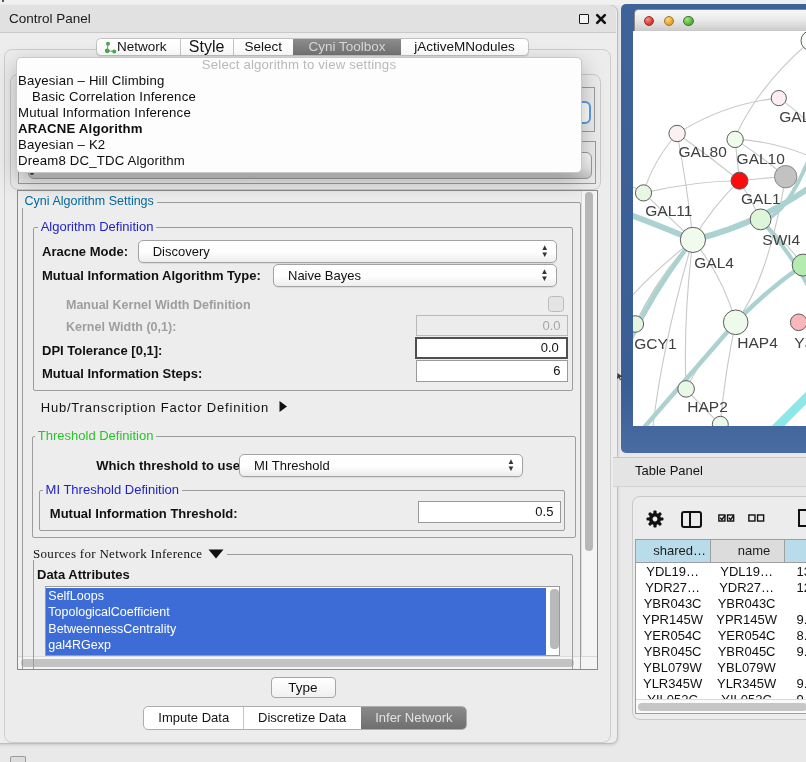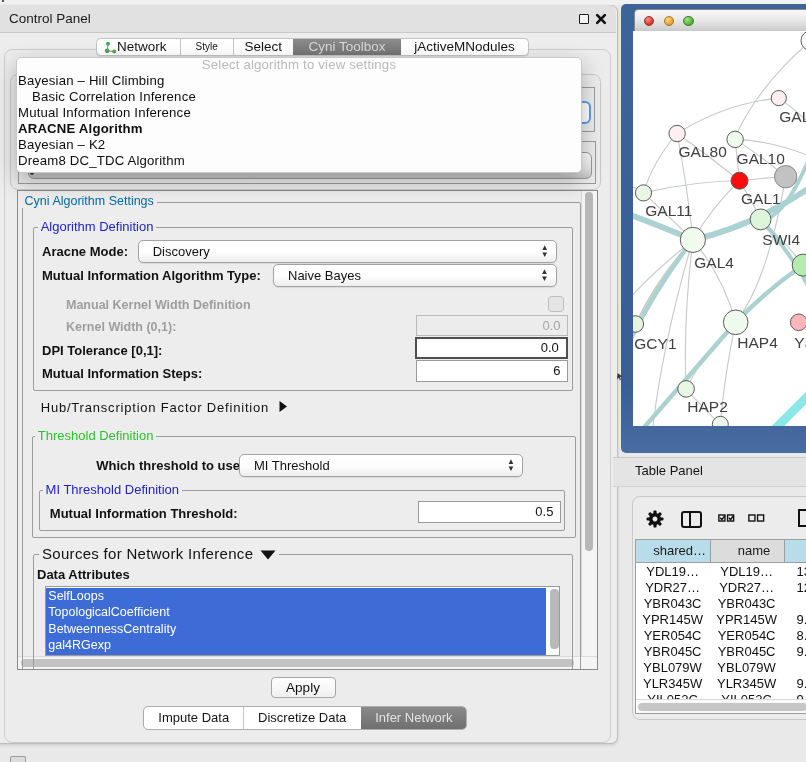--- a/index.html
+++ b/index.html
@@ -41,21 +41,21 @@
 <div class="abs" style="left:96px;top:38px;width:431px;height:16.2px;background:#fff;border:1px solid #c2c2c2;border-radius:4.5px;overflow:hidden;box-shadow:0 1px 1px rgba(0,0,0,0.08);">
   <div class="abs" style="left:0;top:0;width:83px;height:100%;border-right:1px solid #c6c6c6;font-size:13.5px;line-height:16.2px;color:#141414;">
     <svg style="position:absolute;left:7px;top:2px;" width="13" height="13" viewBox="0 0 13 13">
         <circle cx="4" cy="2.8" r="2" fill="#3fae49"></circle>
         <circle cx="3.2" cy="9.8" r="2.4" fill="#3fae49"></circle>
         <circle cx="10.2" cy="10.4" r="2" fill="#3fae49"></circle>
         <path d="M4 3.3 L3.2 9.8 L10.2 10.4" stroke="#888" stroke-width="1" fill="none"></path>
       </svg>
     <span style="position:absolute;left:20px;top:0;">Network</span>
     </div>
-  <div class="abs" style="left:83px;top:0;width:53.3px;height:100%;border-right:1px solid #c6c6c6;text-align:center;font-size:10px;line-height:16.2px;color:#141414;">Style</div>
+  <div class="abs" style="left:83px;top:0;width:53.3px;height:100%;border-right:1px solid #c6c6c6;text-align:center;font-size:16px;line-height:16.2px;color:#141414;">Style</div>
   <div class="abs" style="left:136.3px;top:0;width:60px;height:100%;text-align:center;font-size:13.5px;line-height:16.2px;color:#141414;">Select</div>
   <div class="abs" style="left:196.3px;top:0;width:107.6px;height:100%;background:linear-gradient(180deg,#8c8c8c,#747474);text-align:center;font-size:13.5px;line-height:16.2px;color:#d9d9d9;">Cyni Toolbox</div>
   <div class="abs" style="left:303.9px;top:0;width:127.1px;height:100%;text-align:center;font-size:13.5px;line-height:16.2px;color:#141414;">jActiveMNodules</div>
 </div>
 
 <div class="abs" style="left:17px;top:189.5px;width:578.5px;height:478.5px;border:1px solid #8a8a8a;background:#ededed;overflow:hidden;">
 
   <div class="abs" style="left:563.2px;top:0;width:15.3px;height:465.5px;background:#f4f4f4;border-left:1px solid #dadada;"></div>
   <div class="abs" style="left:566.7px;top:1.8px;width:8.3px;height:359px;background:#b7b7b7;border-radius:4.2px;"></div>
 
@@ -106,21 +106,21 @@
       <span class="ar">▲<br>▼</span>
     </div>
 
   <div class="gb" style="left:20.5px;top:299.5px;width:524px;height:39px;border-radius:2px;"></div>
   <div class="gt" style="left:24.6px;top:292.7px;color:#2222cc;font-size:13px;">MI Threshold Definition</div>
 
   <div class="lbl" style="left:31.8px;top:315.8px;">Mutual Information Threshold:</div>
   <div class="inp" style="left:399.5px;top:310.1px;width:134.9px;height:20.7px;line-height:20.7px;border:1px solid #999;padding-right:7px;">0.5</div>
 
   <div class="gb" style="left:15.2px;top:363.5px;width:538.3px;height:130px;border-radius:2px;"></div>
-  <div class="gt" style="left:21px;top:356.5px;color:#111;font-size:15px;letter-spacing:0.3px;">Sources for Network Inference <svg width="16" height="10" viewBox="0 0 16 10" style="vertical-align:-1px;margin-left:2px;">
+  <div class="gt" style="left:12px;top:356.5px;color:#111;font-size:13px;letter-spacing:0.3px;font-family:Liberation Serif, serif;">Sources for Network Inference <svg width="16" height="10" viewBox="0 0 16 10" style="vertical-align:-1px;margin-left:2px;">
         <path d="M0.5 0.5 L15.5 0.5 L8 9.5 Z" fill="#111"></path>
       </svg></div>
 
   <div class="lbl" style="left:19px;top:376.9px;font-size:13px;">Data Attributes</div>
 
   <div class="abs" style="left:26.8px;top:395.4px;width:513.2px;height:67.8px;border:1px solid #9a9a9a;background:#fff;overflow:hidden;">
     <div class="abs" style="left:0;top:1px;width:497.3px;height:16.5px;background:#3d6cd7;color:#fff;font-size:12.5px;line-height:16.5px;padding-left:2.5px;">SelfLoops</div>
     <div class="abs" style="left:0;top:17.5px;width:497.3px;height:16.5px;background:#3d6cd7;color:#fff;font-size:12.5px;line-height:16.5px;padding-left:2.5px;">TopologicalCoefficient</div>
     <div class="abs" style="left:0;top:34px;width:497.3px;height:16.5px;background:#3d6cd7;color:#fff;font-size:12.5px;line-height:16.5px;padding-left:2.5px;">BetweennessCentrality</div>
     <div class="abs" style="left:0;top:50.5px;width:497.3px;height:19px;background:#3d6cd7;color:#fff;font-size:12.5px;line-height:16.5px;padding-left:2.5px;">gal4RGexp</div>
@@ -131,21 +131,21 @@
 <div class="abs" style="left:16px;top:56.5px;width:564px;height:114px;background:#fdfdfd;border:1px solid #c8c8c8;border-radius:5px;box-shadow:0 8px 22px rgba(0,0,0,0.28);z-index:50;font-size:13.2px;letter-spacing:0.18px;color:#0d0d0d;">
   <div style="height:15px;line-height:14px;text-align:center;color:#b9b9b9;">Select algorithm to view settings</div>
   <div style="height:16.1px;line-height:16.1px;padding-left:1px;">Bayesian – Hill Climbing</div>
   <div style="height:16.1px;line-height:16.1px;padding-left:15px;">Basic Correlation Inference</div>
   <div style="height:16.1px;line-height:16.1px;padding-left:1px;">Mutual Information Inference</div>
   <div style="height:16.1px;line-height:16.1px;padding-left:1px;font-weight:bold;">ARACNE Algorithm</div>
   <div style="height:16.1px;line-height:16.1px;padding-left:1px;">Bayesian – K2</div>
   <div style="height:16.1px;line-height:16.1px;padding-left:1px;">Dream8 DC_TDC Algorithm</div>
 </div>
 
-<div class="abs" style="left:270.5px;top:677.3px;width:63px;height:18.9px;border:1px solid #a6a6a6;border-radius:4px;background:linear-gradient(180deg,#ffffff,#f0f0f0);text-align:center;font-size:13.5px;line-height:19px;color:#111;">Apply</div>
+<div class="abs" style="left:270.5px;top:677.3px;width:63px;height:18.9px;border:1px solid #a6a6a6;border-radius:4px;background:linear-gradient(180deg,#ffffff,#f0f0f0);text-align:center;font-size:13.5px;line-height:19px;color:#111;">Type</div>
 
 <div class="abs" style="left:143.4px;top:706px;width:322px;height:21.5px;background:#fff;border:1px solid #adadad;border-radius:5px;overflow:hidden;">
   <div class="abs" style="left:0;top:0;width:98.7px;height:100%;border-right:1px solid #c6c6c6;text-align:center;font-size:13px;line-height:21.5px;color:#141414;">Impute Data</div>
   <div class="abs" style="left:98.7px;top:0;width:118.2px;height:100%;text-align:center;font-size:13px;line-height:21.5px;color:#141414;">Discretize Data</div>
   <div class="abs" style="left:216.9px;top:0;width:105.1px;height:100%;background:linear-gradient(180deg,#8a8a8a,#6f6f6f);text-align:center;font-size:13px;line-height:21.5px;color:#e3e3e3;">Infer Network</div>
 </div>
 
 <div class="abs" style="left:9.7px;top:755.6px;width:14px;height:7px;background:#dcdcdc;border:1.5px solid #9a9a9a;border-radius:2px 2px 0 0;border-bottom:none;"></div>
 
 <svg class="abs" style="left:616px;top:372px;z-index:60;" width="8" height="9" viewBox="0 0 8 9">

